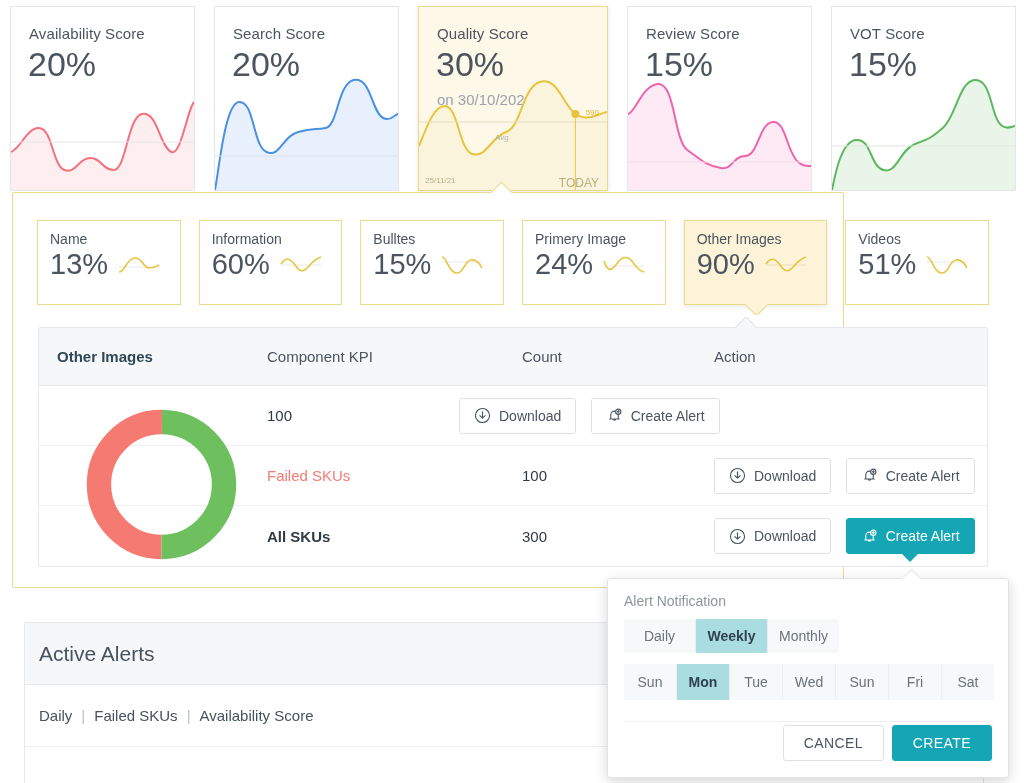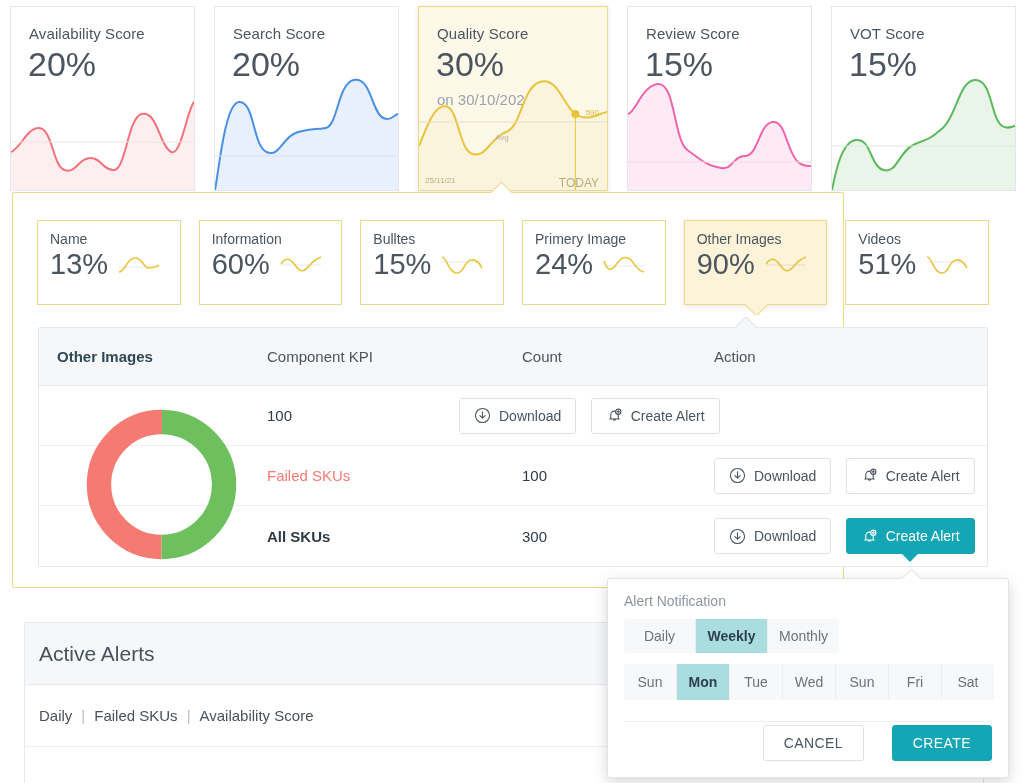--- a/index.html
+++ b/index.html
@@ -230,21 +230,21 @@
     border-right: 1px solid #eceef0;
   }
   .day:last-child { border-right: none; }
   .day.on { background: #a9dde0; color: #30414e; font-weight: bold; }
   .popup-divider {
     position: absolute; left: 16px; right: 16px; top: 142px;
     height: 1px; background: #eceef0;
   }
   .popup-actions {
     position: absolute; right: 16px; bottom: 16px;
-    display: flex; gap: 28px;
+    display: flex; gap: 8px;
   }
   .pbtn {
     height: 36px; padding: 0 20px; border-radius: 3px;
     font-size: 14px; font-family: inherit; cursor: pointer;
     border: 1px solid #dfe2e5; background: #fff; color: #4a5560;
     letter-spacing: .4px;
   }
   .pbtn.primary { background: #15a6b5; border-color: #15a6b5; color: #fff; }
 </style>
 </head>

